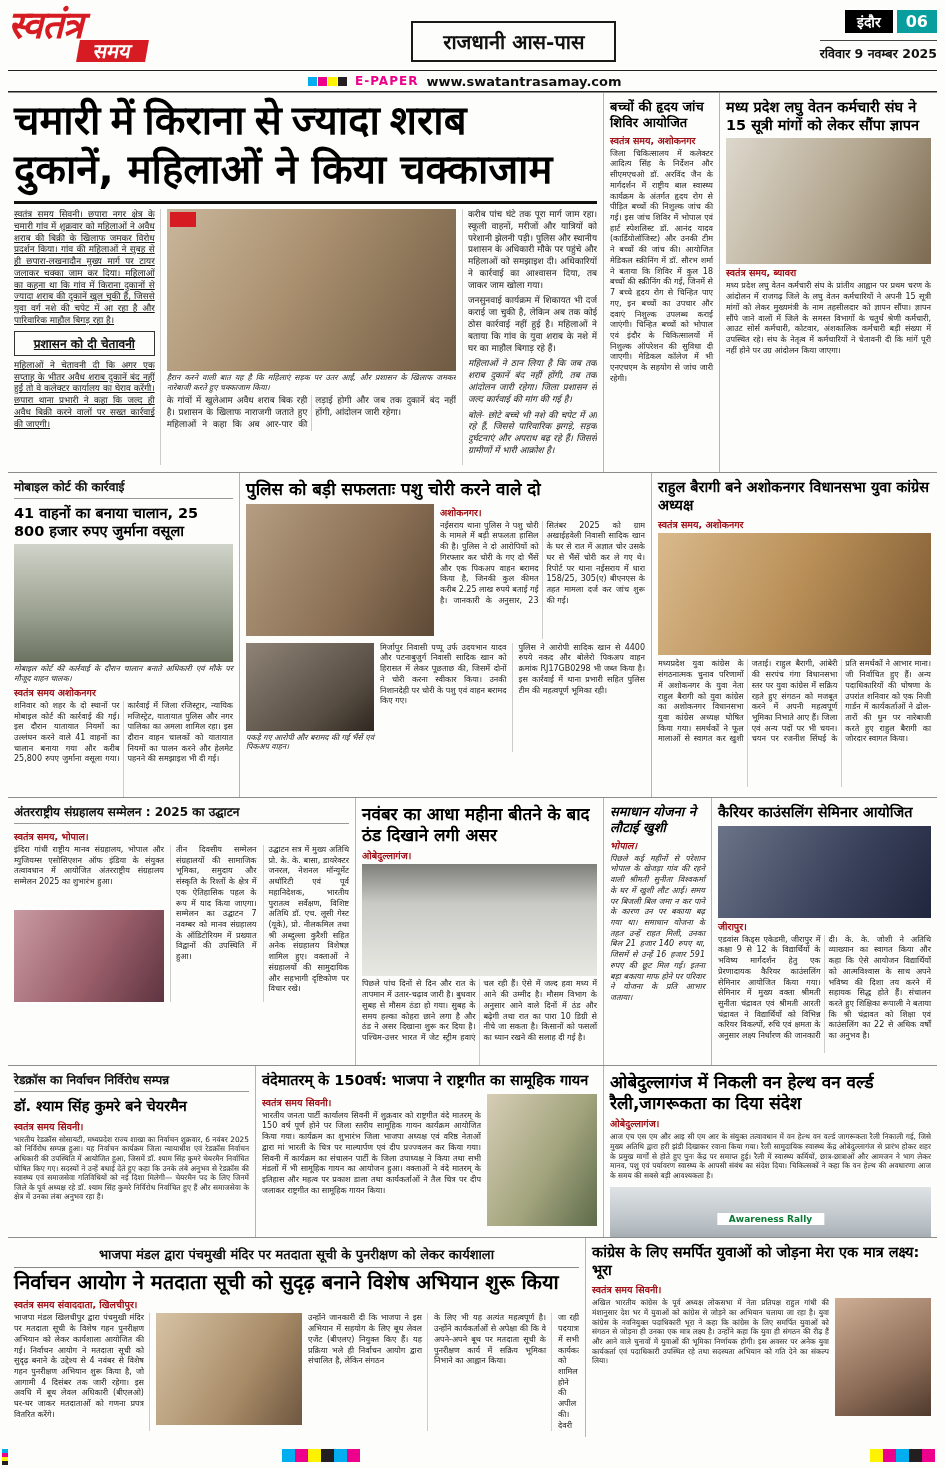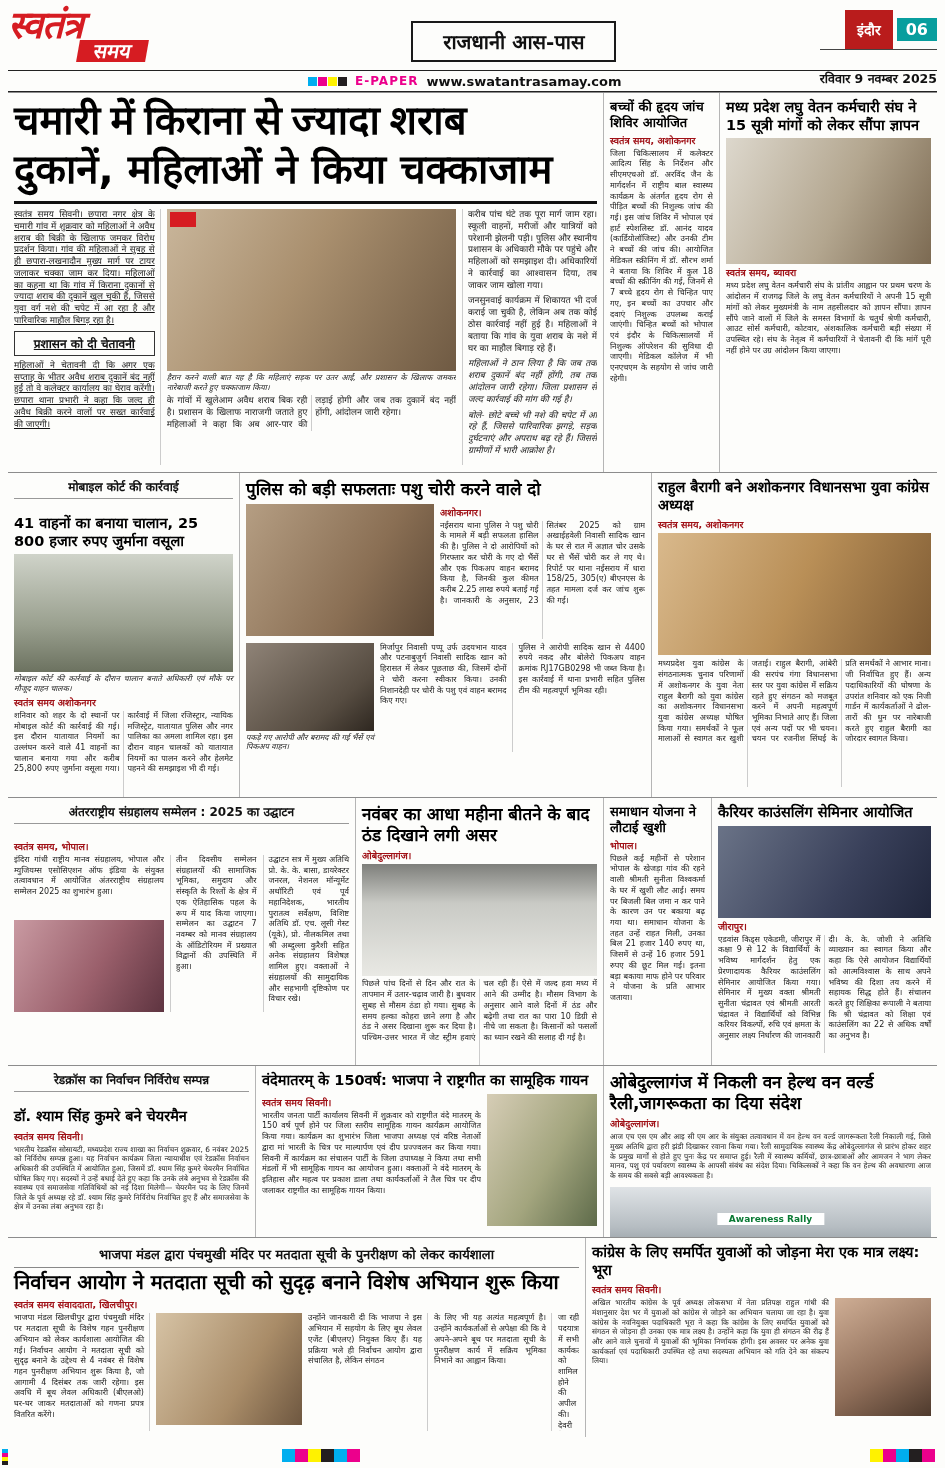--- a/index.html
+++ b/index.html
@@ -8,44 +8,44 @@
   .page{width:945px;height:1468px;margin:0 auto;background:#fdfdfb;position:relative;overflow:hidden;padding:6px 8px 0;}
 
   
   .masthead{display:flex;justify-content:space-between;align-items:flex-start;height:62px;}
   .logo{width:200px;line-height:1;}
   .logo-top{color:#d61c22;font-size:38px;font-weight:800;font-style:italic;letter-spacing:-1px;}
   .logo-bottom{display:inline-block;background:#d61c22;color:#fff;font-size:20px;font-weight:700;padding:1px 16px;transform:skewX(-10deg);margin:-4px 0 0 70px;}
   .section-box{border:2px solid #1a1a1a;padding:5px 30px;font-size:20px;font-weight:700;margin-top:8px;align-self:center;}
   .mast-right{text-align:right;padding-top:4px;}
   .city-row{display:flex;gap:4px;justify-content:flex-end;align-items:center;}
-  .city-chip{background:#b91c1c;color:#fff;font-size:14px;font-weight:700;padding:10px 12px;}
+  .city-chip{background:#000000;color:#fff;font-size:14px;font-weight:700;padding:2px 12px;}
   .pageno-chip{background:#089e9e;color:#fff;font-size:16px;font-weight:800;padding:2px 9px;}
-  .date-text{font-size:12.5px;font-weight:700;border-top:1px solid #444;padding-top:20px;}
+  .date-text{font-size:12.5px;font-weight:700;margin-top:7px;border-top:1px solid #444;padding-top:4px;}
 
   
   .epaper{border-top:1.5px solid #222;border-bottom:1.5px solid #222;height:22px;display:flex;align-items:center;gap:8px;padding-left:300px;margin-top:2px;}
   .mini-strip{display:flex;gap:1px;}
   .mini-strip i{width:9px;height:9px;display:inline-block;}
   .mini-strip .c{background:#00aeef;} .mini-strip .m{background:#ec008c;}
   .mini-strip .y{background:#fff200;} .mini-strip .k{background:#231f20;}
   .ep-label{color:#ec008c;font-weight:800;font-size:12px;letter-spacing:1px;}
   .ep-site{font-weight:700;font-size:13px;color:#111;cursor:pointer;}
 
   
   .row{display:flex;border-top:1px solid #8c8c8c;overflow:hidden;}
   .art{border-right:1px solid #b5b5b5;padding:4px 6px;overflow:hidden;}
   .art:last-child{border-right:none;}
   .hd{font-weight:800;color:#000;line-height:1.22;}
   .h-xxl{font-size:40px;line-height:1.2;border-bottom:3px solid #111;padding-bottom:8px;margin-bottom:5px;}
   .h-xl{font-size:20px;margin:2px 0 4px;}
   .h-lg{font-size:17px;margin:2px 0 4px;}
   .h-md{font-size:14.5px;margin:2px 0 4px;}
   .h-sm{font-size:13px;margin:2px 0 3px;}
-  .kick{font-size:12px;font-weight:800;text-align:center;border-bottom:1px solid #999;padding:1px 0 3px;margin-bottom:16px;}
+  .kick{font-size:12px;font-weight:800;text-align:left;border-bottom:1px solid #999;padding:1px 0 3px;margin-bottom:6px;}
   .by{color:#a01117;font-weight:700;font-size:9.5px;margin:2px 0;}
   .bd{font-size:8.8px;line-height:1.34;text-align:justify;color:#1c1c1c;}
   .bd.small{font-size:8px;}
   .bd.tiny{font-size:7.4px;line-height:1.3;}
   .cap{font-size:7.8px;font-style:italic;line-height:1.25;color:#222;margin-top:2px;text-align:justify;}
   .cols2{column-count:2;column-gap:8px;column-rule:1px solid #ccc;}
   .cols3{column-count:3;column-gap:8px;column-rule:1px solid #ccc;}
   .boxhead{border:1.5px solid #333;font-weight:800;font-size:12px;text-align:center;padding:3px 2px;margin:4px 0;}
   .flexg{display:flex;gap:6px;}
 
@@ -217,21 +217,21 @@
     <div class="art" style="width:248px;">
       <div class="hd h-lg">नवंबर का आधा महीना बीतने के बाद ठंड दिखाने लगी असर</div>
       <div class="by">ओबेदुल्लागंज।</div>
       <div class="ph ph-fog" style="width:100%;height:112px;"></div>
       <div class="bd cols2 small" style="margin-top:3px;height:86px;">
         <span>पिछले पांच दिनों से दिन और रात के तापमान में उतार-चढ़ाव जारी है। बुधवार सुबह से मौसम ठंडा हो गया। सुबह के समय हल्का कोहरा छाने लगा है और ठंड ने असर दिखाना शुरू कर दिया है।</span>
         <span>पश्चिम-उत्तर भारत में जेट स्ट्रीम हवाएं चल रही हैं। ऐसे में जल्द हवा मध्य में आने की उम्मीद है। मौसम विभाग के अनुसार आने वाले दिनों में ठंड और बढ़ेगी तथा रात का पारा 10 डिग्री से नीचे जा सकता है। किसानों को फसलों का ध्यान रखने की सलाह दी गई है।</span>
       </div>
     </div>
 
-    <div class="art" style="width:108px;">
+    <div class="art" style="width:108px;font-style:italic;">
       <div class="hd h-sm">समाधान योजना ने लौटाई खुशी</div>
       <div class="by">भोपाल।</div>
       <div class="bd small">पिछले कई महीनों से परेशान भोपाल के खेजड़ा गांव की रहने वाली श्रीमती सुनीता विश्वकर्मा के घर में खुशी लौट आई। समय पर बिजली बिल जमा न कर पाने के कारण उन पर बकाया बढ़ गया था। समाधान योजना के तहत उन्हें राहत मिली, उनका बिल 21 हजार 140 रुपए था, जिसमें से उन्हें 16 हजार 591 रुपए की छूट मिल गई। इतना बड़ा बकाया माफ होने पर परिवार ने योजना के प्रति आभार जताया।</div>
     </div>
 
     <div class="art" style="width:225px;">
       <div class="hd h-md">कैरियर काउंसलिंग सेमिनार आयोजित</div>
       <div class="ph ph-career" style="width:100%;height:92px;"></div>
       <div class="by">जीरापुर।</div>
       <div class="bd cols2 small" style="height:118px;">

